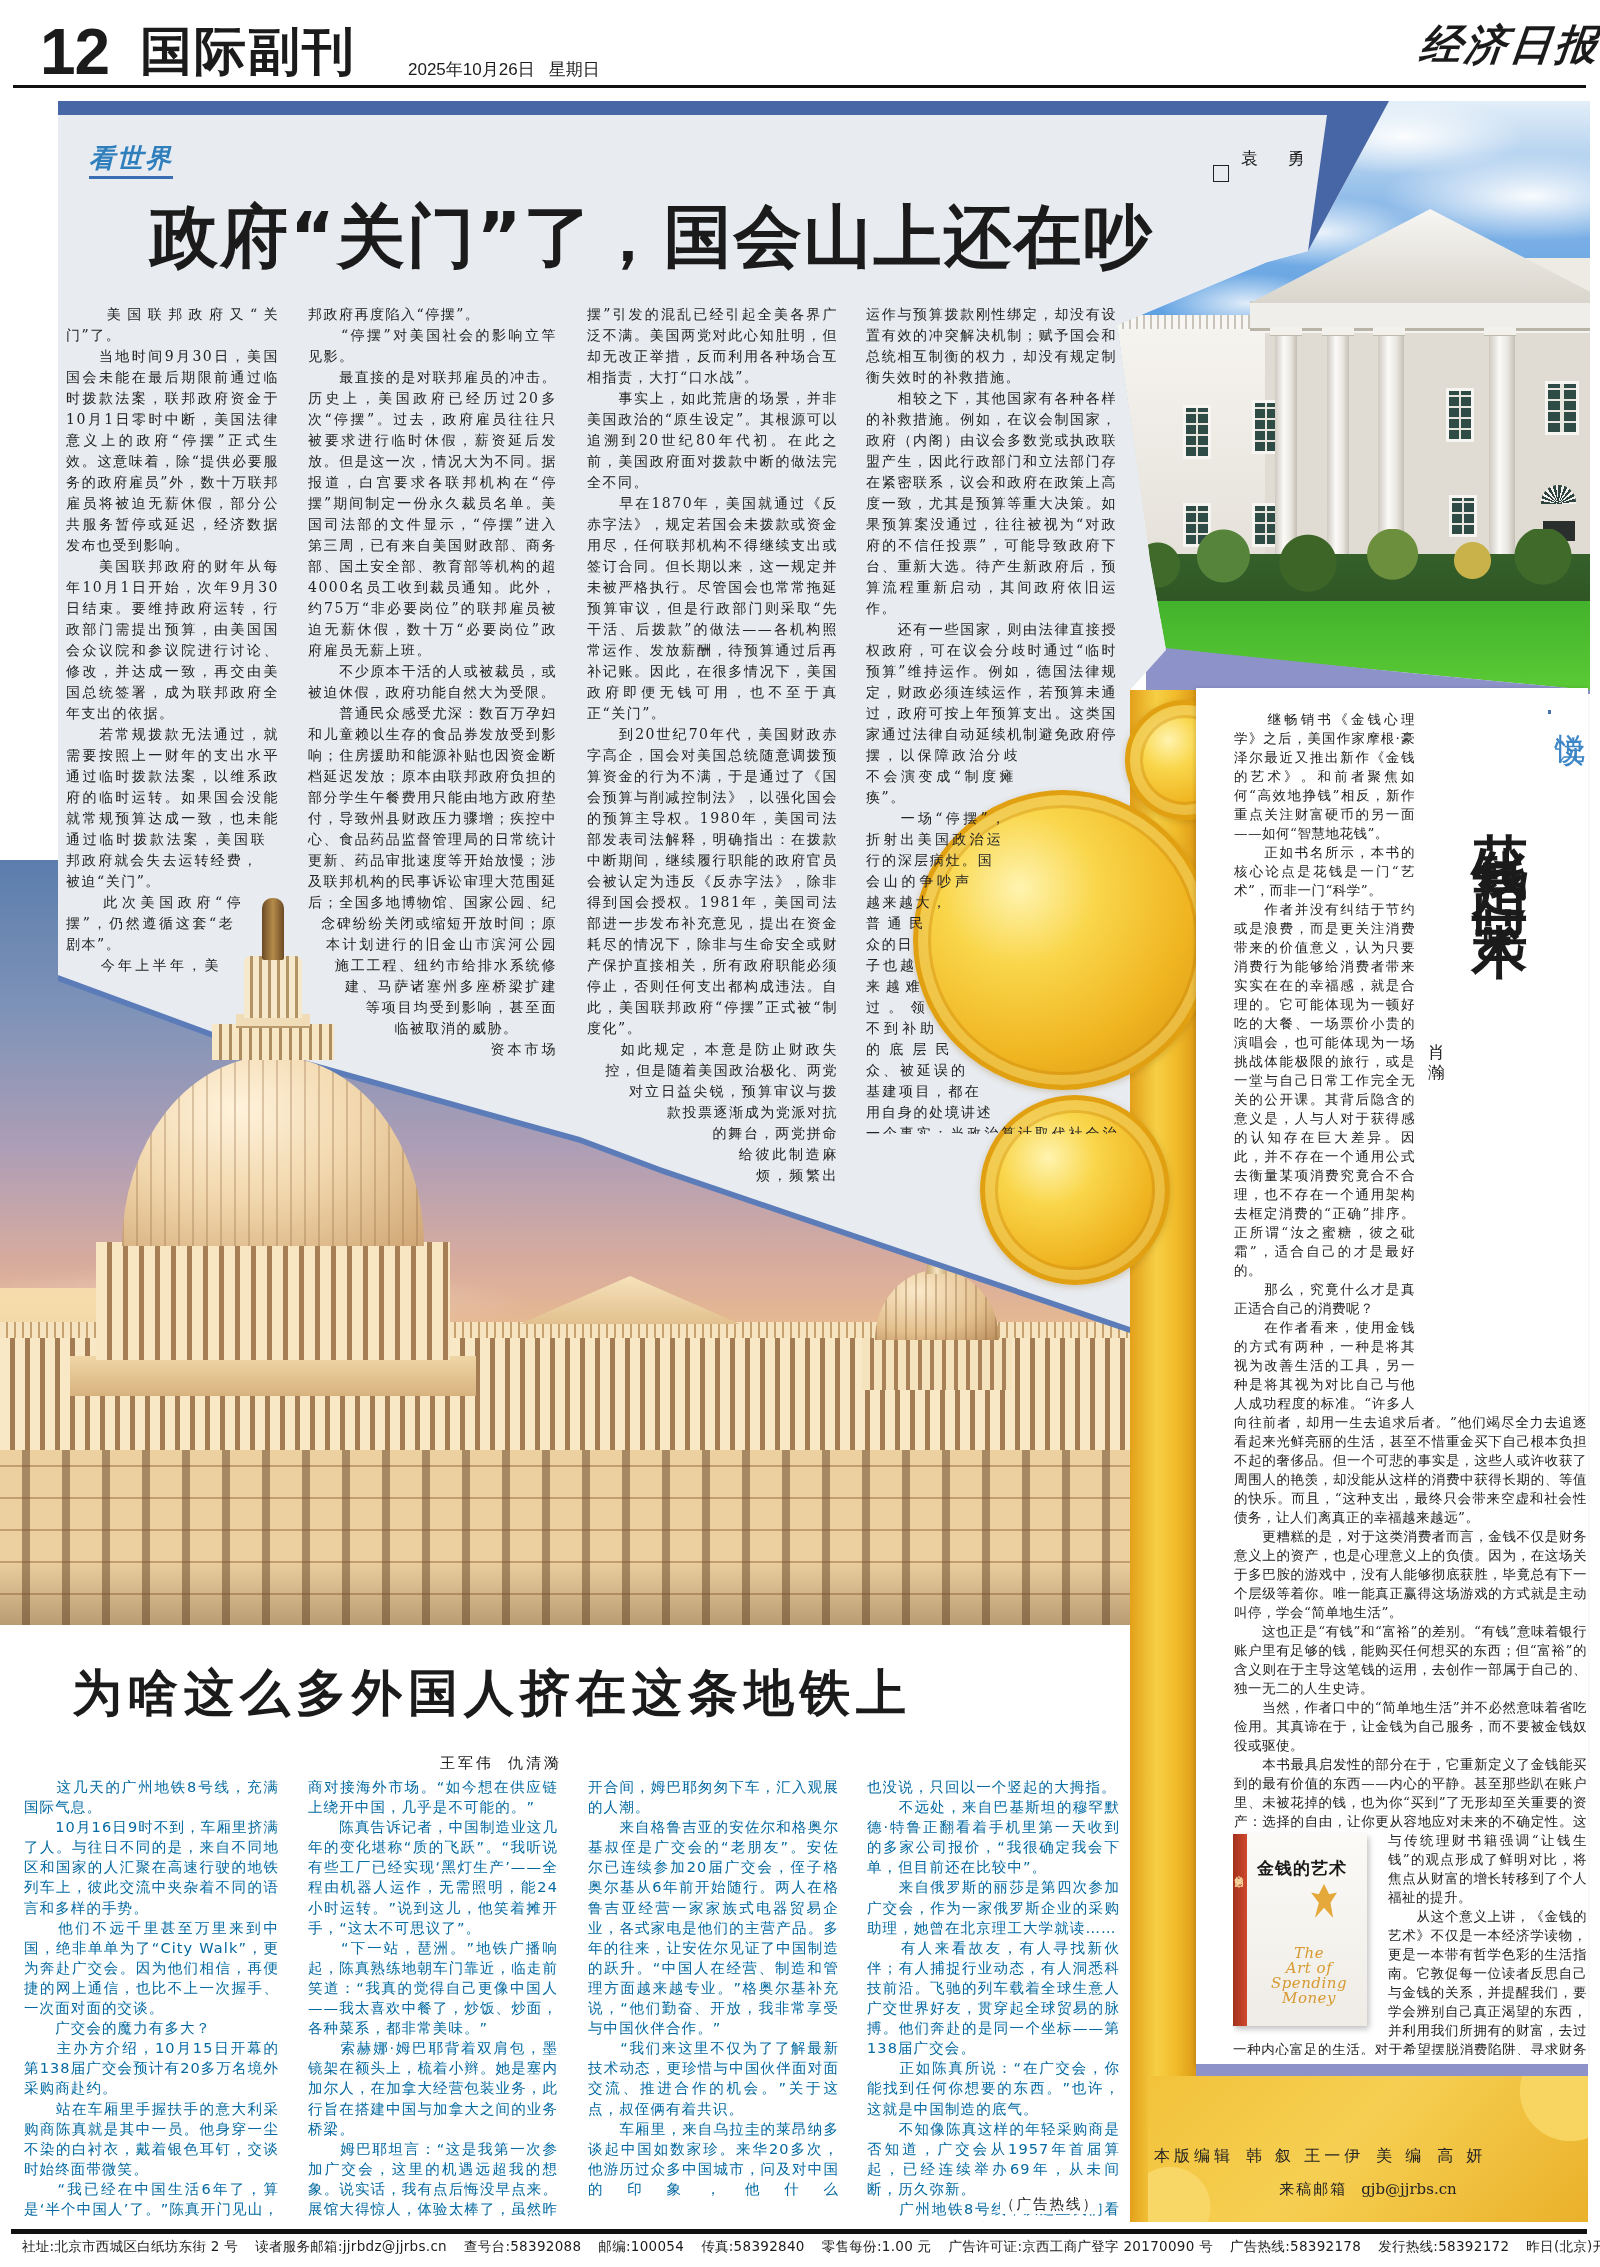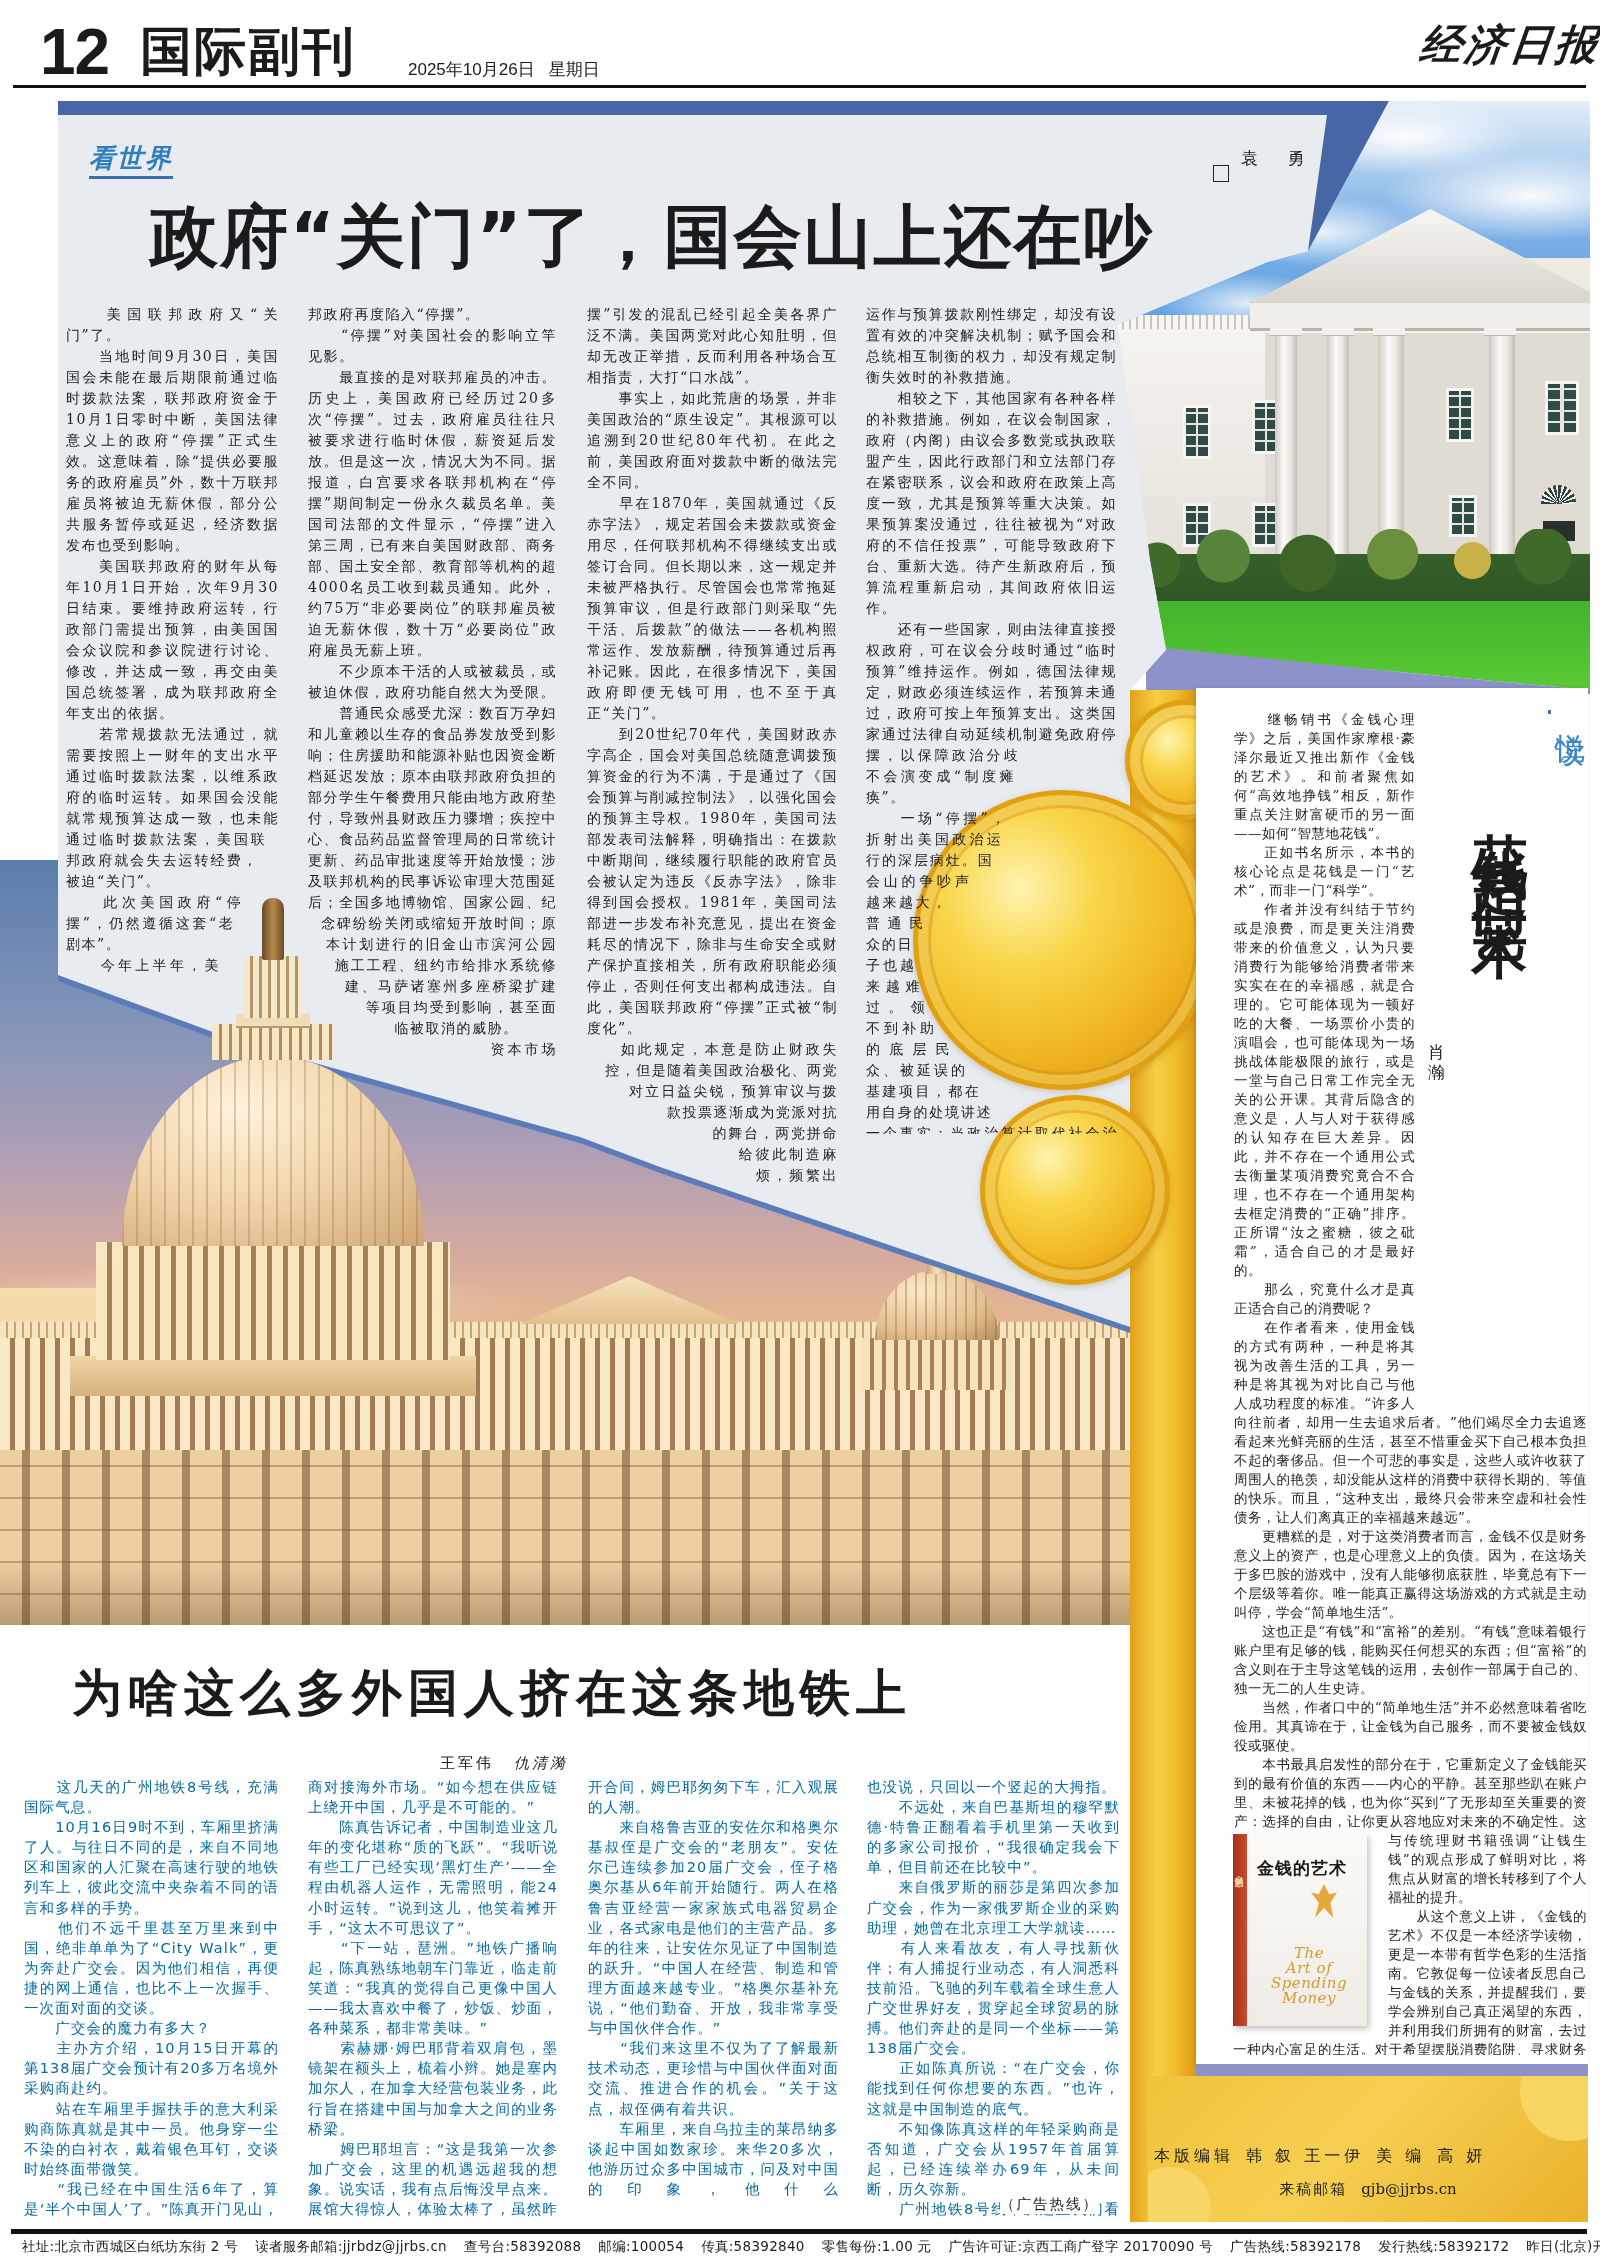--- a/index.html
+++ b/index.html
@@ -131,21 +131,21 @@
                  radial-gradient(circle at 96% 10%,#f8d460 0 50px,transparent 51px),
                  linear-gradient(135deg,#f2c23a,#f6cf52 45%,#eab12a);}
   .ed1{left:0;top:72px;width:440px;text-align:left;font:16px/1 "DejaVu Serif",serif;letter-spacing:4px;color:#222;}
   .ed1 span{margin:0 6px;}
   .ed2{left:0;top:106px;width:440px;text-align:center;font:15px/1 "DejaVu Serif",serif;letter-spacing:2px;color:#222;}
   .ed2 span+span{margin-left:14px;letter-spacing:0;}
 
   
   .title3{left:72px;top:1668px;font:bold 50px/1 "DejaVu Serif","Liberation Serif",serif;letter-spacing:6px;white-space:nowrap;}
   .byline3{left:440px;top:1756px;font:15px/1 "DejaVu Serif",serif;letter-spacing:3px;}
-  .byline3 span+span{margin-left:20px;font-style:italic;}
+  .byline3 span+span{margin-left:14px;}
   .bcol{position:absolute;overflow:hidden;font:14.5px/20.1px "DejaVu Sans","Liberation Sans",sans-serif;letter-spacing:1.1px;color:#0369a1;}
   .bcol p{margin:0;text-align:justify;}
   .bcol[data-cont="justify"] p:last-child{text-align-last:justify;}
   .src{left:1000px;top:2194px;font:14.5px/20px "DejaVu Serif",serif;letter-spacing:2px;background:#fff;}
 
   
   .rule-bot{left:11px;top:2229px;width:1576px;height:5px;background:#111;}
   .footer{left:22px;top:2240px;font:13.5px/1 "DejaVu Sans","Liberation Sans",sans-serif;white-space:nowrap;letter-spacing:.3px;}
   .footer span{margin-right:17px;}
 </style>

